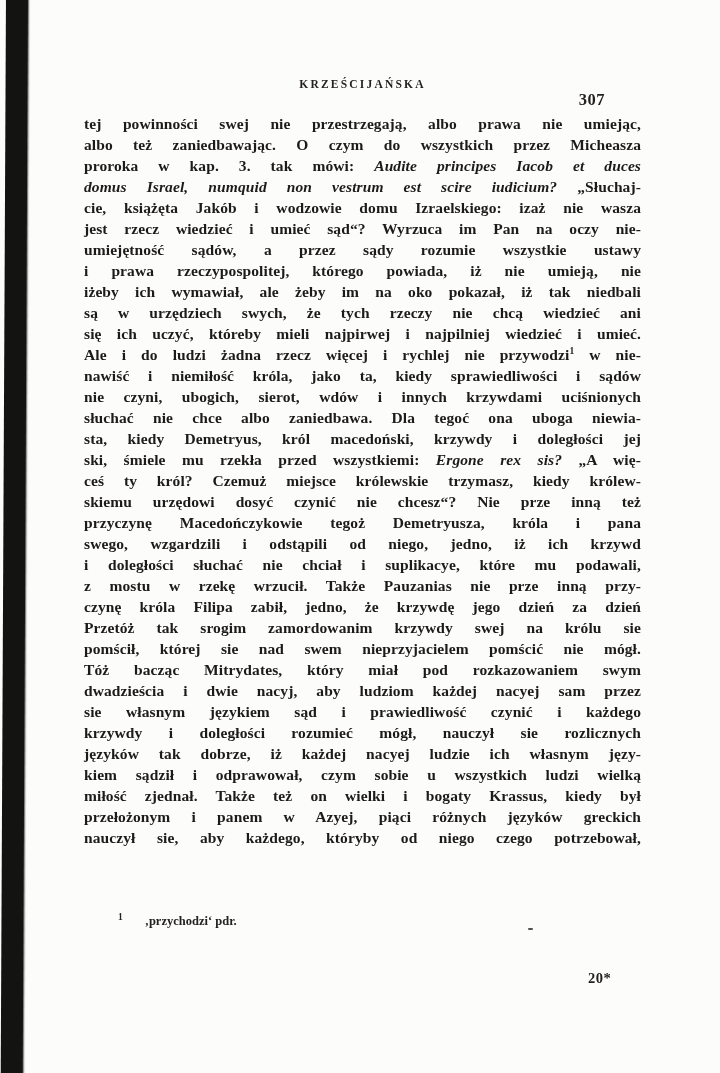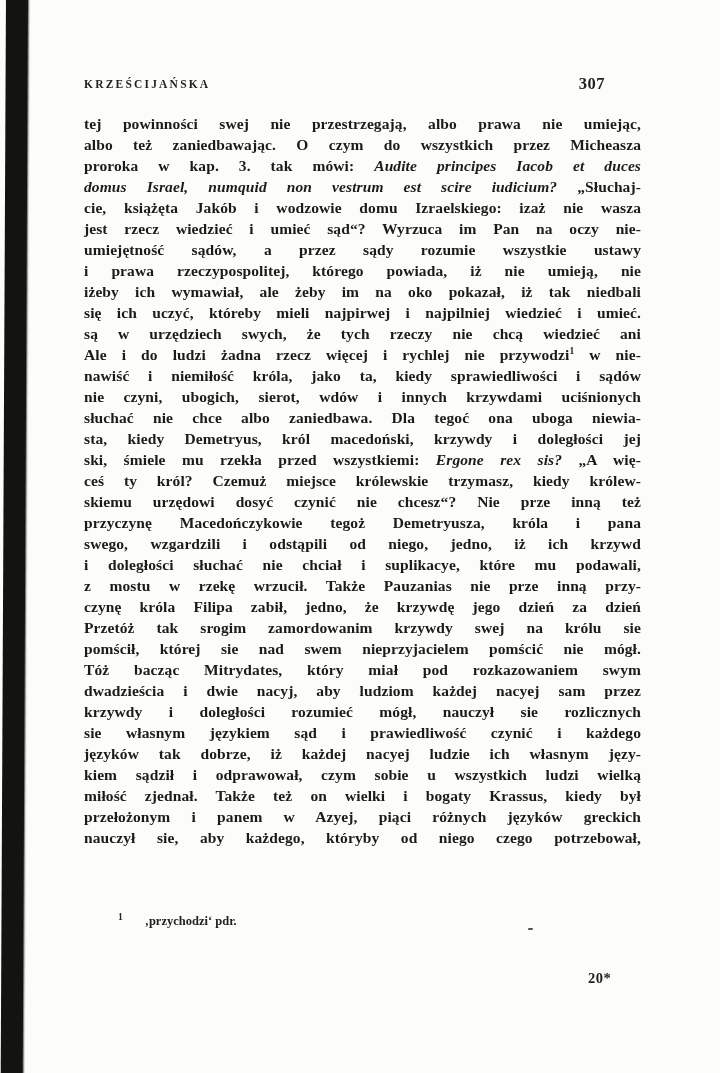--- a/index.html
+++ b/index.html
@@ -19,26 +19,27 @@
     transform:rotate(0.28deg);
     transform-origin:top left;
     box-shadow:1px 0 0 rgba(25,25,25,0.45),2px 0 1px rgba(25,25,25,0.18);
   }
   .header{
     position:absolute;
     left:84px;top:74px;width:557px;height:22px;
   }
   .running-title{
     position:absolute;left:0;right:0;top:4px;
+    text-align:center;
     font-size:11.5px;font-weight:700;
     letter-spacing:2.2px;
     color:#221f1d;
   }
   .page-number{
-    position:absolute;right:36px;top:0;
+    position:absolute;right:36px;top:16px;
     font-size:16.5px;font-weight:700;
     letter-spacing:0.5px;
     color:#221f1d;
   }
   .body-text{
     position:absolute;
     left:84px;top:113px;width:557px;
     font-size:15.5px;font-weight:700;
     line-height:21px;
     letter-spacing:0.1px;
@@ -94,41 +95,41 @@
   <div class="body-text" id="body-text">
       <div class="line"><span>tej powinności swej nie przestrzegają, albo prawa nie umiejąc,</span></div>
       <div class="line"><span>albo też zaniedbawając. O czym do wszystkich przez Micheasza</span></div>
       <div class="line"><span>proroka w kap. 3. tak mówi: </span><span class="it">Audite principes Iacob et duces</span></div>
       <div class="line"><span class="it">domus Israel, numquid non vestrum est scire iudicium?</span><span> „Słuchaj-</span></div>
       <div class="line"><span>cie, książęta Jakób i wodzowie domu Izraelskiego: izaż nie wasza</span></div>
       <div class="line"><span>jest rzecz wiedzieć i umieć sąd“? Wyrzuca im Pan na oczy nie-</span></div>
       <div class="line"><span>umiejętność sądów, a przez sądy rozumie wszystkie ustawy</span></div>
       <div class="line"><span>i prawa rzeczypospolitej, którego powiada, iż nie umieją, nie</span></div>
       <div class="line"><span>iżeby ich wymawiał, ale żeby im na oko pokazał, iż tak niedbali</span></div>
+      <div class="line"><span>są w urzędziech swych, że tych rzeczy nie chcą wiedzieć ani</span></div>
       <div class="line"><span>się ich uczyć, któreby mieli najpirwej i najpilniej wiedzieć i umieć.</span></div>
-      <div class="line"><span>są w urzędziech swych, że tych rzeczy nie chcą wiedzieć ani</span></div>
       <div class="line"><span>Ale i do ludzi żadna rzecz więcej i rychlej nie przywodzi</span><span class="sup">1</span><span> w nie-</span></div>
       <div class="line"><span>nawiść i niemiłość króla, jako ta, kiedy sprawiedliwości i sądów</span></div>
       <div class="line"><span>nie czyni, ubogich, sierot, wdów i innych krzywdami uciśnionych</span></div>
       <div class="line"><span>słuchać nie chce albo zaniedbawa. Dla tegoć ona uboga niewia-</span></div>
       <div class="line"><span>sta, kiedy Demetryus, król macedoński, krzywdy i doległości jej</span></div>
       <div class="line"><span>ski, śmiele mu rzekła przed wszystkiemi: </span><span class="it">Ergone rex sis?</span><span> „A wię-</span></div>
       <div class="line"><span>ceś ty król? Czemuż miejsce królewskie trzymasz, kiedy królew-</span></div>
       <div class="line"><span>skiemu urzędowi dosyć czynić nie chcesz“? Nie prze inną też</span></div>
       <div class="line"><span>przyczynę Macedończykowie tegoż Demetryusza, króla i pana</span></div>
       <div class="line"><span>swego, wzgardzili i odstąpili od niego, jedno, iż ich krzywd</span></div>
       <div class="line"><span>i doległości słuchać nie chciał i suplikacye, które mu podawali,</span></div>
       <div class="line"><span>z mostu w rzekę wrzucił. Także Pauzanias nie prze inną przy-</span></div>
       <div class="line"><span>czynę króla Filipa zabił, jedno, że krzywdę jego dzień za dzień</span></div>
       <div class="line"><span>Przetóż tak srogim zamordowanim krzywdy swej na królu sie</span></div>
       <div class="line"><span>pomścił, której sie nad swem nieprzyjacielem pomścić nie mógł.</span></div>
       <div class="line"><span>Tóż bacząc Mitrydates, który miał pod rozkazowaniem swym</span></div>
       <div class="line"><span>dwadzieścia i dwie nacyj, aby ludziom każdej nacyej sam przez</span></div>
+      <div class="line"><span>sie własnym językiem sąd i prawiedliwość czynić i każdego</span></div>
       <div class="line"><span>krzywdy i doległości rozumieć mógł, nauczył sie rozlicznych</span></div>
-      <div class="line"><span>sie własnym językiem sąd i prawiedliwość czynić i każdego</span></div>
       <div class="line"><span>języków tak dobrze, iż każdej nacyej ludzie ich własnym języ-</span></div>
       <div class="line"><span>kiem sądził i odprawował, czym sobie u wszystkich ludzi wielką</span></div>
       <div class="line"><span>miłość zjednał. Także też on wielki i bogaty Krassus, kiedy był</span></div>
       <div class="line"><span>przełożonym i panem w Azyej, piąci różnych języków greckich</span></div>
       <div class="line"><span>nauczył sie, aby każdego, któryby od niego czego potrzebował,</span></div>
     </div>
 
   <div class="footnote">
     <span class="sup fn-marker">1</span><span class="fn-text">‚przychodzi‘ pdr.</span>
   </div>

